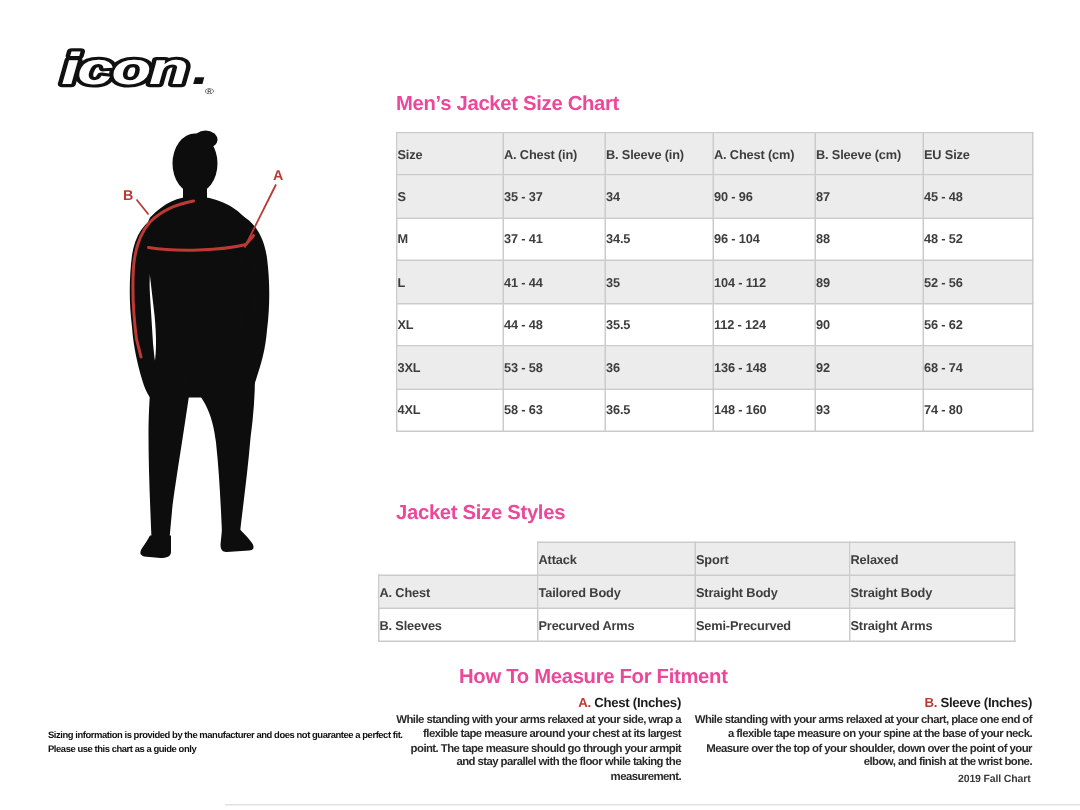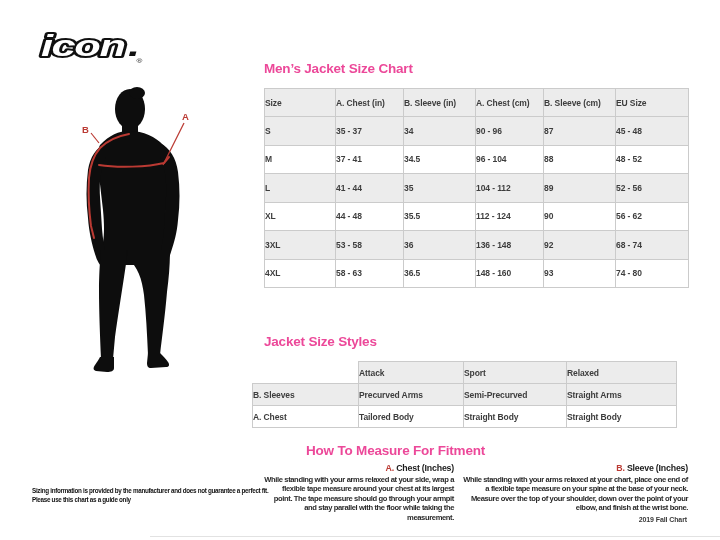--- a/index.html
+++ b/index.html
@@ -241,30 +241,30 @@
   <thead>
     <tr>
         <th class="blank"></th>
         <th>Attack</th>
         <th>Sport</th>
         <th>Relaxed</th>
       </tr>
   </thead>
   <tbody>
       <tr>
+        <td>A. Chest</td>
+        <td>Tailored Body</td>
+        <td>Straight Body</td>
+        <td>Straight Body</td>
+      </tr>
+      <tr>
         <td>B. Sleeves</td>
         <td>Precurved Arms</td>
         <td>Semi-Precurved</td>
         <td>Straight Arms</td>
-      </tr>
-      <tr>
-        <td>A. Chest</td>
-        <td>Tailored Body</td>
-        <td>Straight Body</td>
-        <td>Straight Body</td>
       </tr>
     </tbody>
 </table>
 
 <h2 id="measure-title" class="section-title">How To Measure For Fitment</h2>
 
 <div id="measure-cols" class="abs">
   <div class="measure-col">
     <div class="m-head">
       <span class="red-letter">A.</span><span> Chest (Inches)</span>

